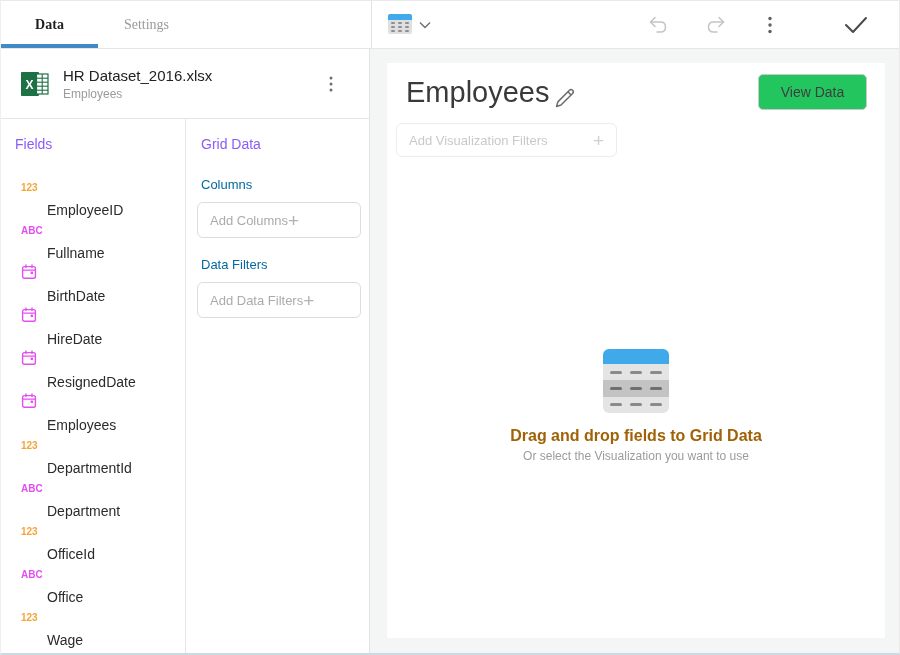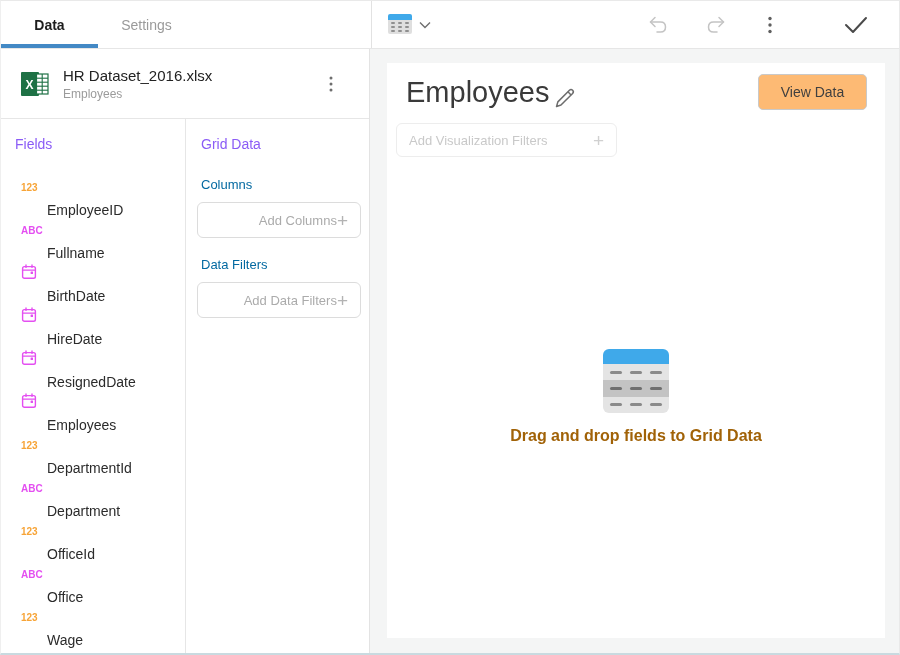--- a/index.html
+++ b/index.html
@@ -7,21 +7,21 @@
     position:relative;width:900px;height:655px;box-sizing:border-box;
     font-family:"Liberation Sans",sans-serif;background:#fff;overflow:hidden;
     border-top:1px solid #E9E9E9;border-left:1px solid #EFEFEF;border-right:1px solid #E9E9E9;
     border-bottom:2px solid #C9DAE0;
   }
   
   .topbar{position:absolute;left:0;top:0;width:100%;height:48px;background:#fff;
     border-bottom:1px solid #E6E6E6;box-sizing:border-box;display:flex;}
   .tabs{display:flex;width:370px;height:100%;}
   .tab{width:97px;height:100%;display:flex;align-items:center;justify-content:center;
-    font-size:14px;color:#9A9A9A;position:relative;cursor:pointer;}
+    font-size:14px;color:#9A9A9A;position:relative;cursor:pointer;font-family:Liberation Serif, serif;}
   .tab.active{color:#1d1d1d;font-weight:bold;}
   .tab .underline{position:absolute;left:0;bottom:0;width:100%;height:4px;background:var(--accent);}
   .tool-section{flex:1;height:100%;border-left:1px solid #E2E2E2;position:relative;}
   .viz-picker{position:absolute;left:16px;top:13px;display:flex;align-items:center;gap:7px;cursor:pointer;}
   .mini-icon{width:24px;height:20px;border-radius:2px;overflow:hidden;display:flex;flex-direction:column;}
   .mini-head{height:6px;background:var(--placeholder-blue);}
   .mini-body{flex:1;background:#DFDFDF;display:flex;flex-direction:column;justify-content:space-evenly;}
   .mini-row{display:flex;justify-content:center;gap:3px;}
   .mini-row i{display:block;width:4px;height:2px;background:#8F8F8F;border-radius:1px;}
   .tb-icon{position:absolute;top:12px;width:24px;height:24px;cursor:pointer;}
@@ -41,29 +41,29 @@
   .fields-list{margin-top:14px;}
   .field-row{height:43px;display:flex;align-items:center;padding-left:20px;cursor:grab;}
   .badge{width:26px;font-size:10px;font-weight:bold;letter-spacing:0;flex:0 0 26px;}
   .badge.num{color:var(--number-badge);}
   .badge.abc{color:var(--text-badge);}
   .badge-icon{width:26px;flex:0 0 26px;}
   .field-label{font-size:14px;color:#2B2B2B;margin-top:44px;}
   .grid-col{flex:1;box-sizing:border-box;}
   .section-label{margin:25px 0 0 15px;font-size:13px;color:#0369a1;}
   .add-box{margin:10px 8px 0 11px;height:36px;border:1px solid #DCDCDC;border-radius:6px;
-    display:flex;align-items:center;justify-content:flex-end;padding:1px 12px;box-sizing:border-box;cursor:pointer;}
+    display:flex;align-items:center;justify-content:flex-start;padding:1px 12px;box-sizing:border-box;cursor:pointer;}
   .add-box .ph{font-size:13px;color:#ABABAB;}
   .plus{font-size:19px;color:#B3B3B3;font-weight:400;line-height:1;}
   
   .main-bg{position:absolute;left:369px;top:48px;right:0;bottom:0;background:#F4F5F5;}
   .card{position:absolute;left:17px;top:14px;width:498px;height:575px;background:#fff;}
   .card-title{position:absolute;left:19px;top:13px;font-size:29px;color:#3A3A3A;}
   .pencil{position:absolute;left:165px;top:22px;cursor:pointer;}
-  .view-data-btn{position:absolute;left:371px;top:11px;width:109px;height:36px;background:#fdba74;
+  .view-data-btn{position:absolute;left:371px;top:11px;width:109px;height:36px;background:#22c55e;
     border:1px solid #C9C9C9;border-radius:5px;font-size:14px;color:#3F3F3F;
     display:flex;align-items:center;justify-content:center;cursor:pointer;font-family:inherit;}
   .viz-filter-box{position:absolute;left:9px;top:60px;width:221px;height:34px;border:1px solid #EDEDED;
     border-radius:6px;display:flex;align-items:center;justify-content:space-between;
     padding:0 12px;box-sizing:border-box;cursor:pointer;}
   .viz-filter-box .ph{font-size:13px;color:#C9C9C9;}
   .viz-filter-box .plus{color:#D0D0D0;}
   .empty-state{position:absolute;left:0;right:0;top:286px;text-align:center;}
   .ph-icon{width:66px;height:64px;border-radius:6px;overflow:hidden;margin:0 auto;
     display:flex;flex-direction:column;}
@@ -330,17 +330,18 @@
               <i></i>
               <i></i>
             </div>
           <div class="ph-row light">
               <i></i>
               <i></i>
               <i></i>
             </div>
         </div>
         <div class="empty-title">Drag and drop fields to Grid Data</div>
+        <div class="empty-sub">Or select the Visualization you want to use</div>
       </div>
     </div>
   </div>
 
 </div>
 
 </body></html>

